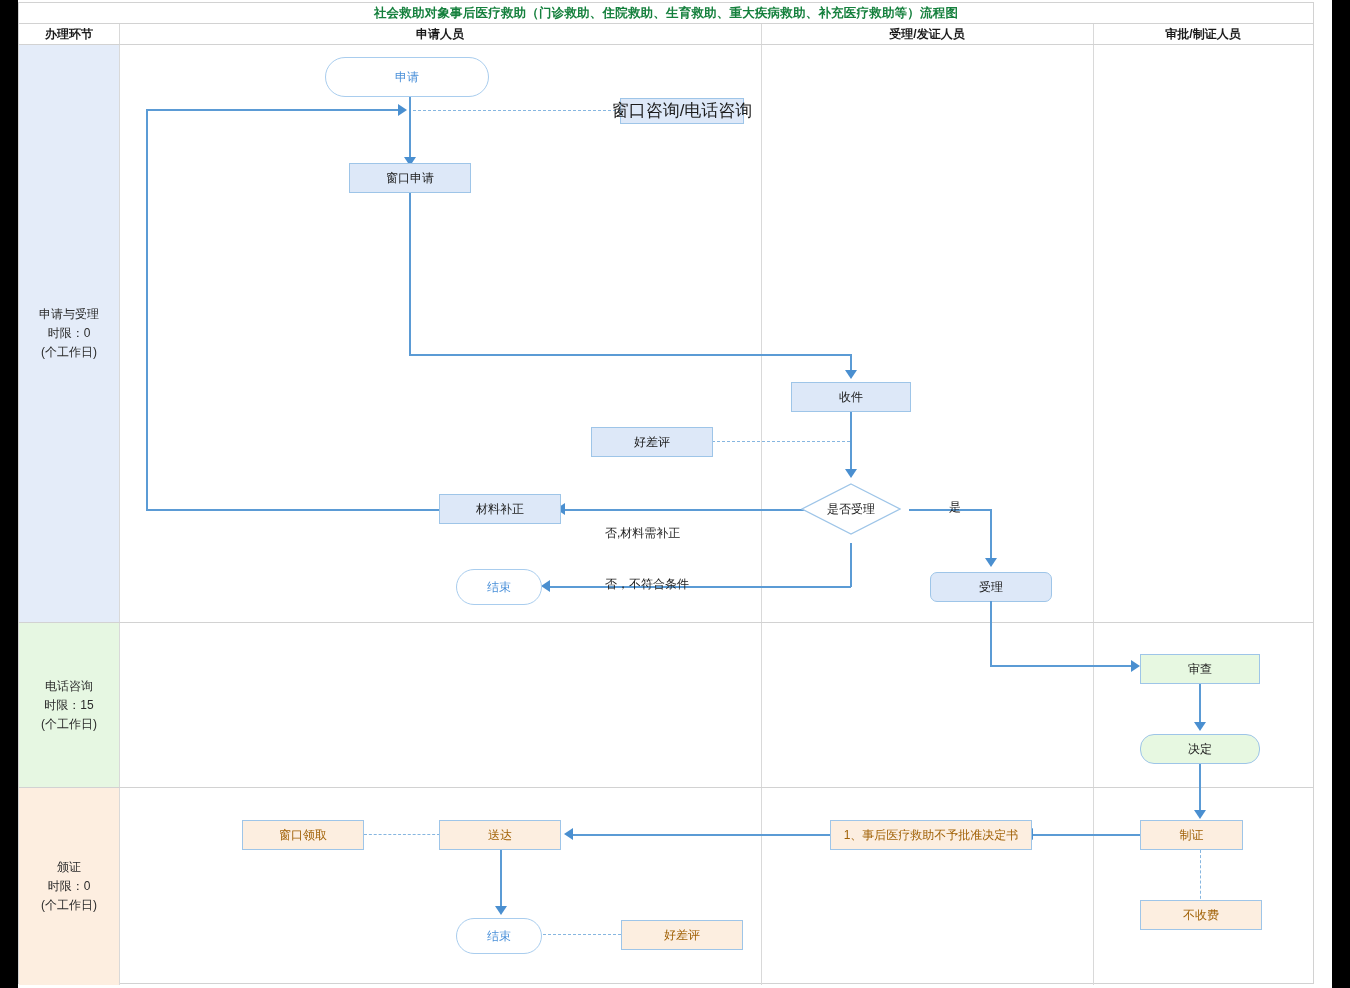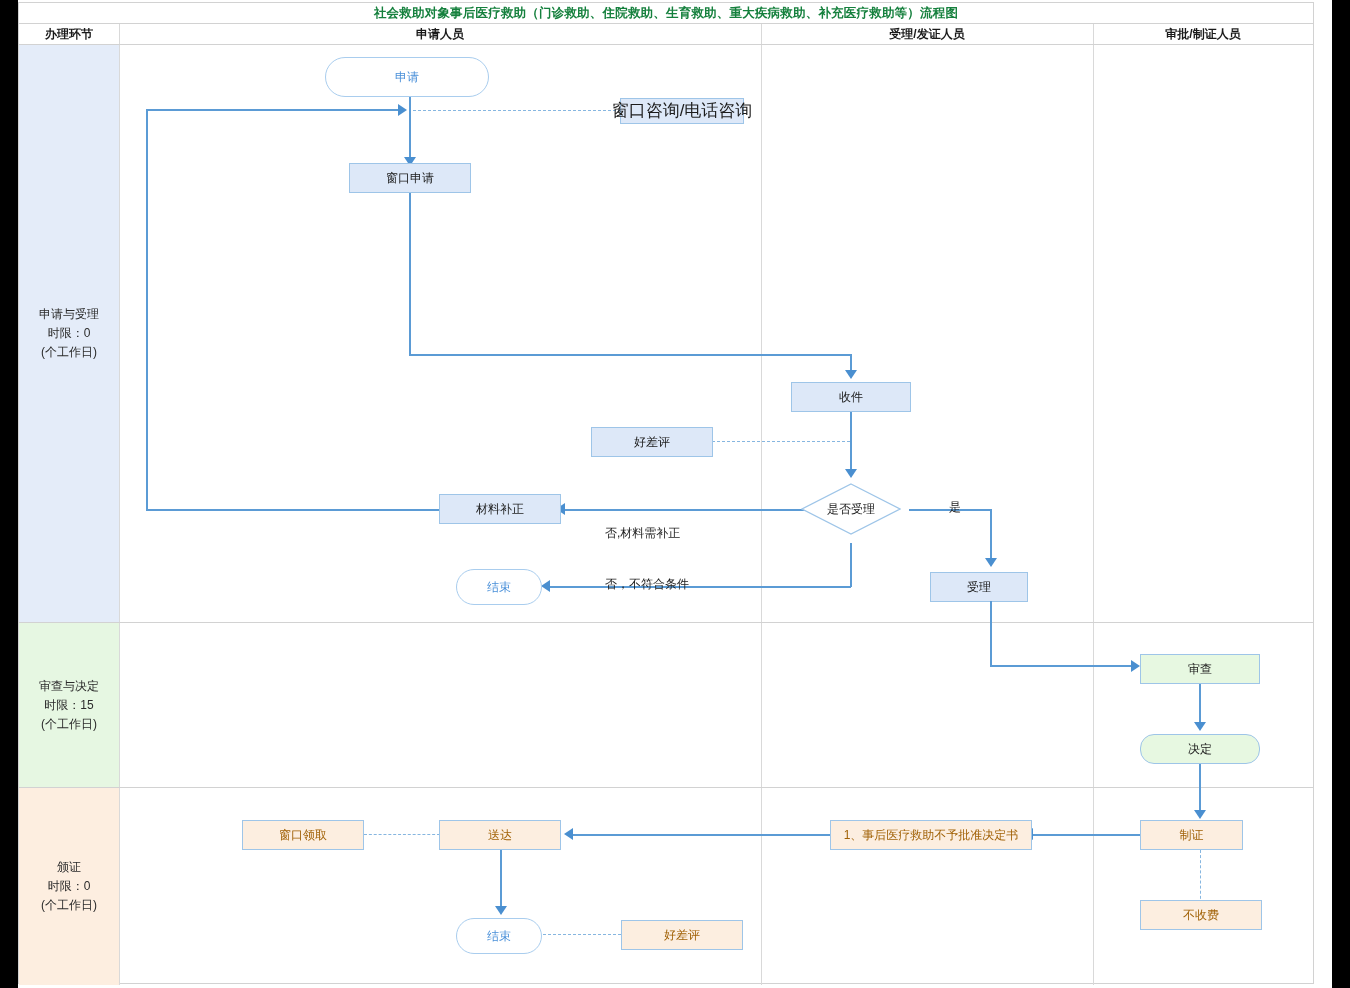--- a/index.html
+++ b/index.html
@@ -149,21 +149,21 @@
     <div class="vline" style="left:1074px;top:42px; height:940px;"></div>
     <div class="hline" style="top:619px;"></div>
     <div class="hline" style="top:784px;"></div>
 
     <div class="stage-cell stage-1" style="top:42px;  height:577px;">
       <span>申请与受理</span>
       <span>时限：0</span>
       <span>(个工作日)</span>
     </div>
     <div class="stage-cell stage-2" style="top:620px; height:164px;">
-      <span>审查与决定</span>
+      <span>电话咨询</span>
       <span>时限：15</span>
       <span>(个工作日)</span>
     </div>
     <div class="stage-cell stage-3" style="top:785px; height:197px;">
       <span>颁证</span>
       <span>时限：0</span>
       <span>(个工作日)</span>
     </div>
 
     <div class="ln v" style="left:390px; top:94px; height:62px;"></div>
@@ -211,21 +211,21 @@
       <svg class="diamond-svg" width="100" height="52" viewBox="0 0 100 52">
         <polygon points="50,1 99,26 50,51 1,26" fill="#ffffff" stroke="#9ec5e8" stroke-width="1.3"></polygon>
       </svg>
       <span class="dtext">是否受理</span>
     </div>
 
     <div class="node blue" style="left:420px; top:491px; width:122px; height:30px;">材料补正</div>
 
     <div class="node term" style="left:437px; top:566px; width:86px;  height:36px;">结束</div>
 
-    <div class="node blue" style="left:911px; top:569px; width:98px; height:30px;">受理</div>
+    <div class="node blue" style="left:911px; top:569px; width:122px; height:30px;border-radius:7px;">受理</div>
 
     <div class="edge-label" style="left:586px; top:522px;">否,材料需补正</div>
     <div class="edge-label" style="left:930px; top:496px;">是</div>
     <div class="edge-label" style="left:586px; top:573px;">否，不符合条件</div>
 
     <div class="ln v" style="left:971px; top:598px; height:65px;"></div>
     <div class="ln h" style="left:971px; top:662px; width:148px;"></div>
     <div class="arrow right" style="left:1112px; top:657px;"></div>
 
     <div class="ln v" style="left:1180px; top:681px; height:42px;"></div>

